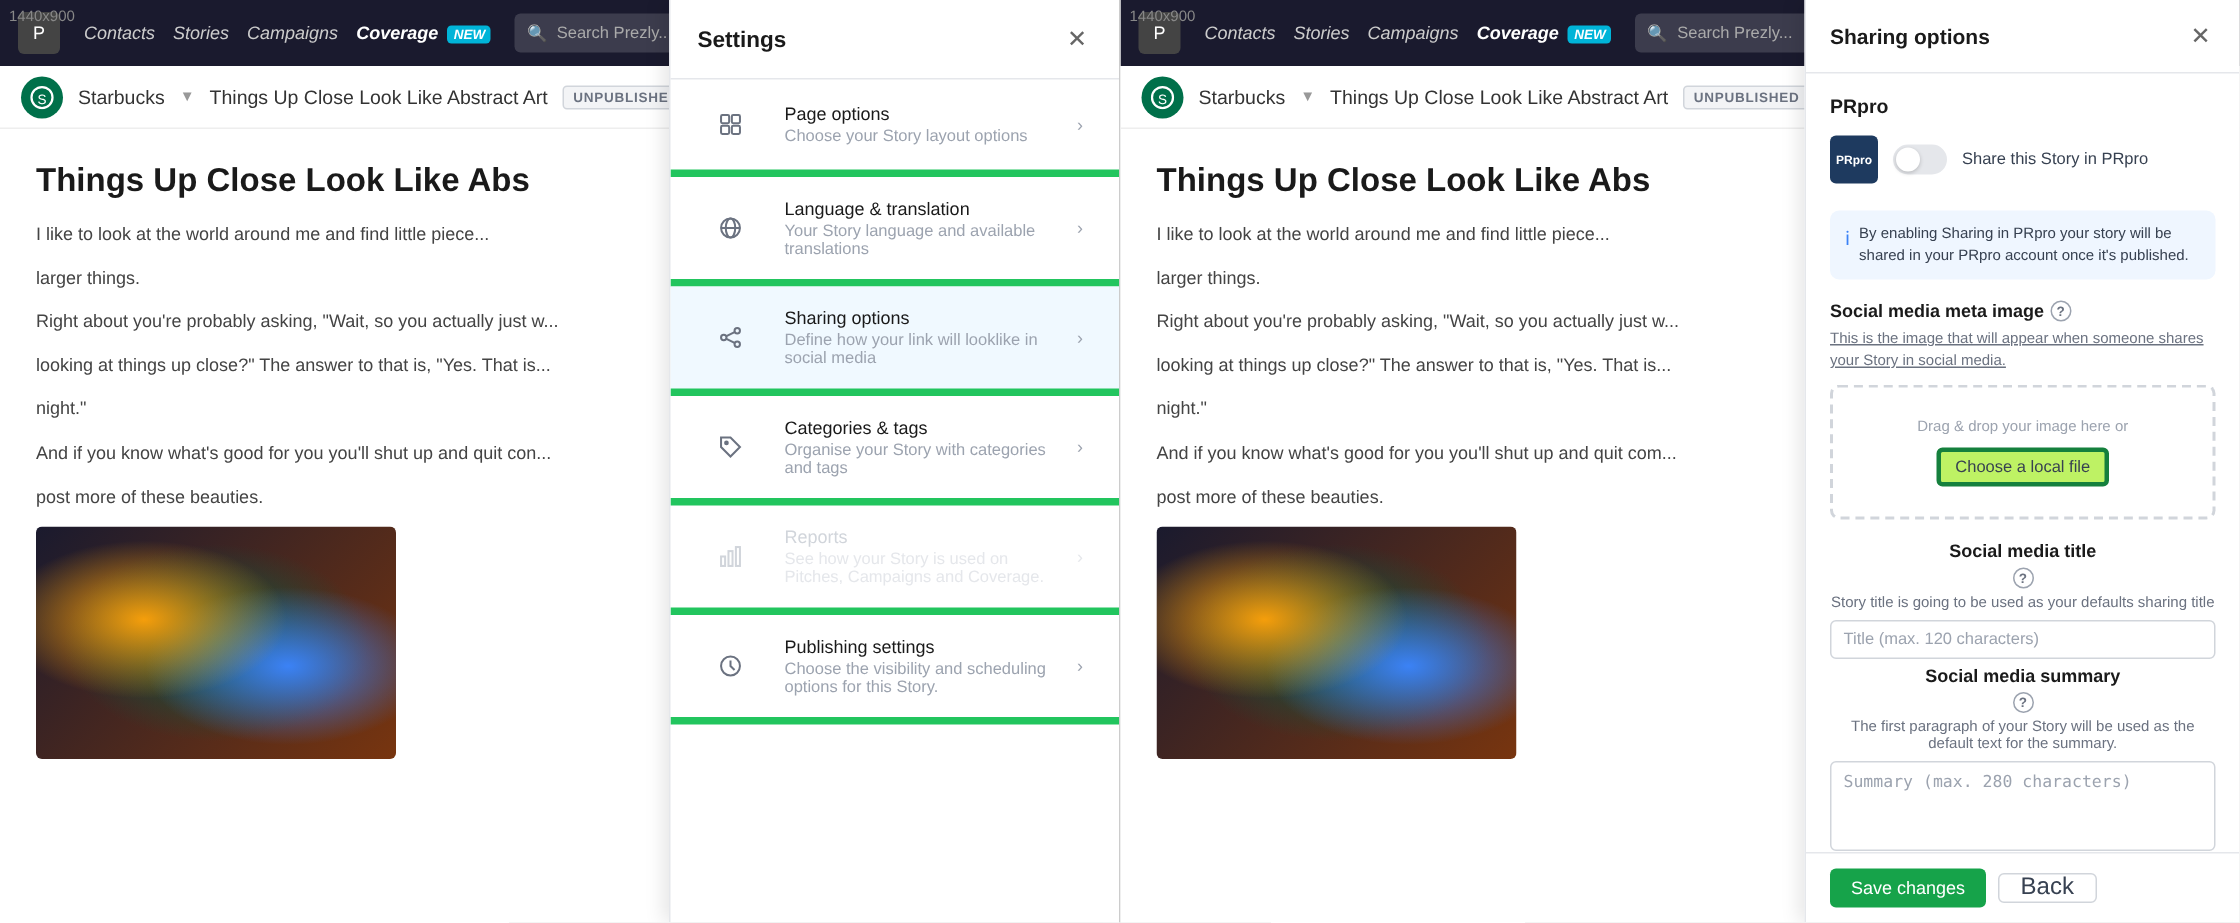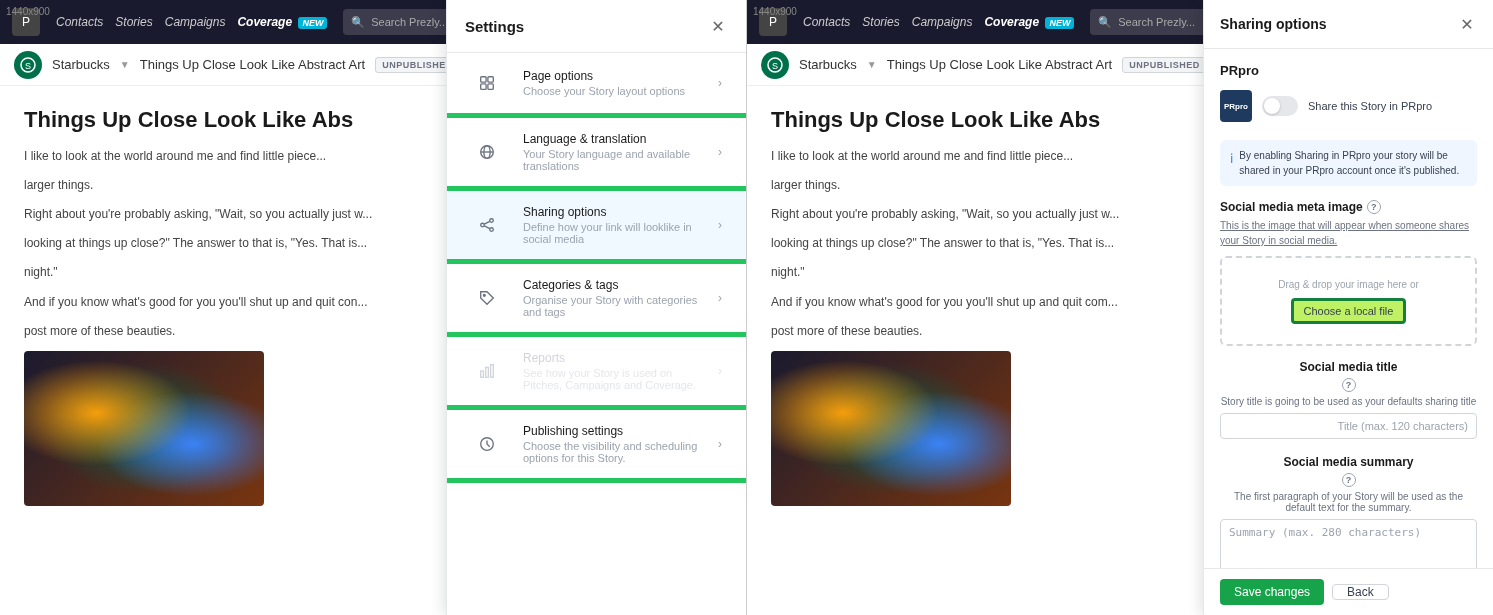--- a/index.html
+++ b/index.html
@@ -74,27 +74,27 @@
     .info-icon { color: #3b82f6; font-size: 13px; flex-shrink: 0; margin-top: 1px; }
     .info-text { font-size: 10px; color: #374151; line-height: 1.5; }
     .social-meta-section { margin-bottom: 14px; }
     .social-meta-title { font-size: 12px; font-weight: 600; color: #1a1a1a; display: flex; align-items: center; gap: 4px; margin-bottom: 4px; }
     .social-meta-sub { font-size: 10px; color: #6b7280; line-height: 1.5; margin-bottom: 8px; text-decoration: underline; }
     .image-drop-zone { border: 2px dashed #d1d5db; border-radius: 6px; padding: 20px; display: flex; flex-direction: column; align-items: center; justify-content: center; gap: 8px; min-height: 90px; margin-bottom: 14px; }
     .drop-text { font-size: 10px; color: #9ca3af; }
     .choose-file-btn { background: #bef264; border: 3px solid #15803d; border-radius: 4px; padding: 4px 10px; font-size: 11px; color: #374151; cursor: pointer; }
     .field-label { font-size: 12px; font-weight: 700; color: #1a1a1a; display: flex; align-items: center; gap: 4px; margin-bottom: 4px; flex-direction: column; }
     .field-sub { font-size: 10px; color: #6b7280; margin-bottom: 6px; text-align: center; }
-    .text-input { width: 100%; border: 1px solid #d1d5db; border-radius: 4px; padding: 6px 8px; font-size: 11px; color: #374151; outline: none; margin-bottom: 16px; text-align: right; }
+    .text-input { width: 100%; border: 1px solid #d1d5db; border-radius: 4px; padding: 6px 8px; font-size: 11px; color: #374151; outline: none; margin-bottom: 4px; }
     .text-input::placeholder { color: #9ca3af; }
     .textarea-input { width: 100%; border: 1px solid #d1d5db; border-radius: 4px; padding: 6px 8px; font-size: 11px; color: #374151; outline: none; resize: none; height: 60px; margin-bottom: 12px; }
     .textarea-input::placeholder { color: #9ca3af; }
     .sharing-footer { padding: 10px 16px; border-top: 1px solid #e5e7eb; display: flex; gap: 8px; align-items: center; }
     .save-btn { background: #16a34a; color: #fff; border: none; border-radius: 4px; padding: 6px 14px; font-size: 12px; font-weight: 500; cursor: pointer; }
-    .back-btn { background: transparent; border: 1px solid #d1d5db; border-radius: 4px; padding: 0 14px; font-size: 12px; color: #374151; cursor: pointer; }
+    .back-btn { background: transparent; border: 1px solid #d1d5db; border-radius: 4px; padding: 0 14px; font-size: 16px; color: #374151; cursor: pointer; }
     .help-icon { display: inline-flex; align-items: center; justify-content: center; width: 14px; height: 14px; border: 1px solid #9ca3af; border-radius: 50%; font-size: 9px; color: #6b7280; cursor: help; }
 
     .divider { width: 1px; background: #ccc; height: 615px; flex-shrink: 0; }
 
     .label-1440 { position: absolute; top: 6px; left: 6px; font-size: 10px; color: #888; z-index: 20; }
   </style>
 </head>
 <body>
 
 <div class="panel" style="position:relative;">

